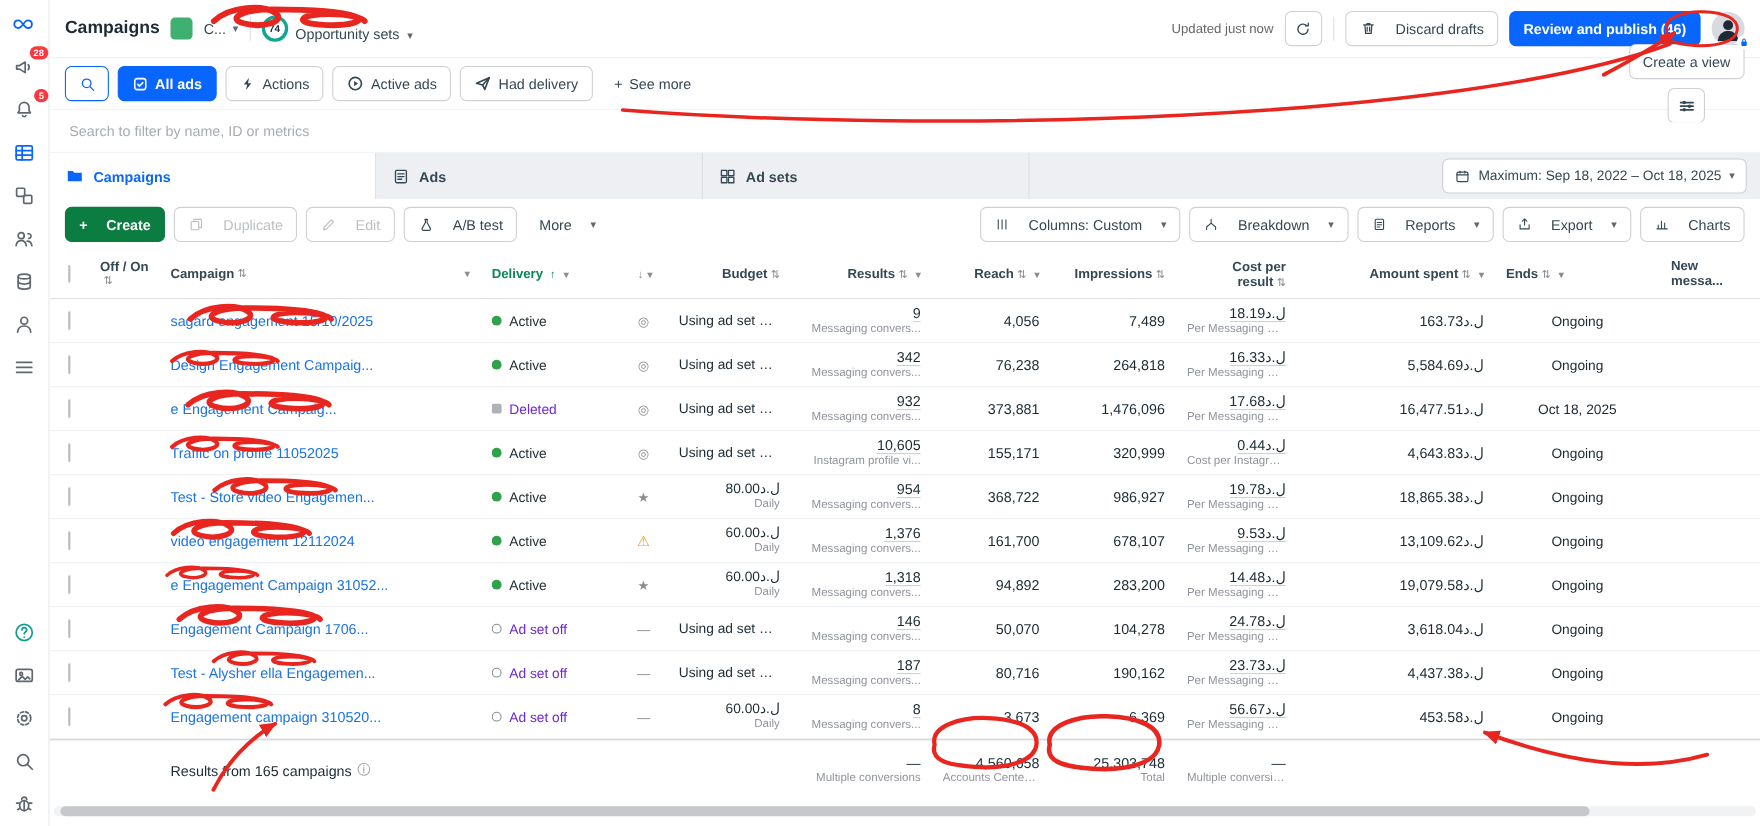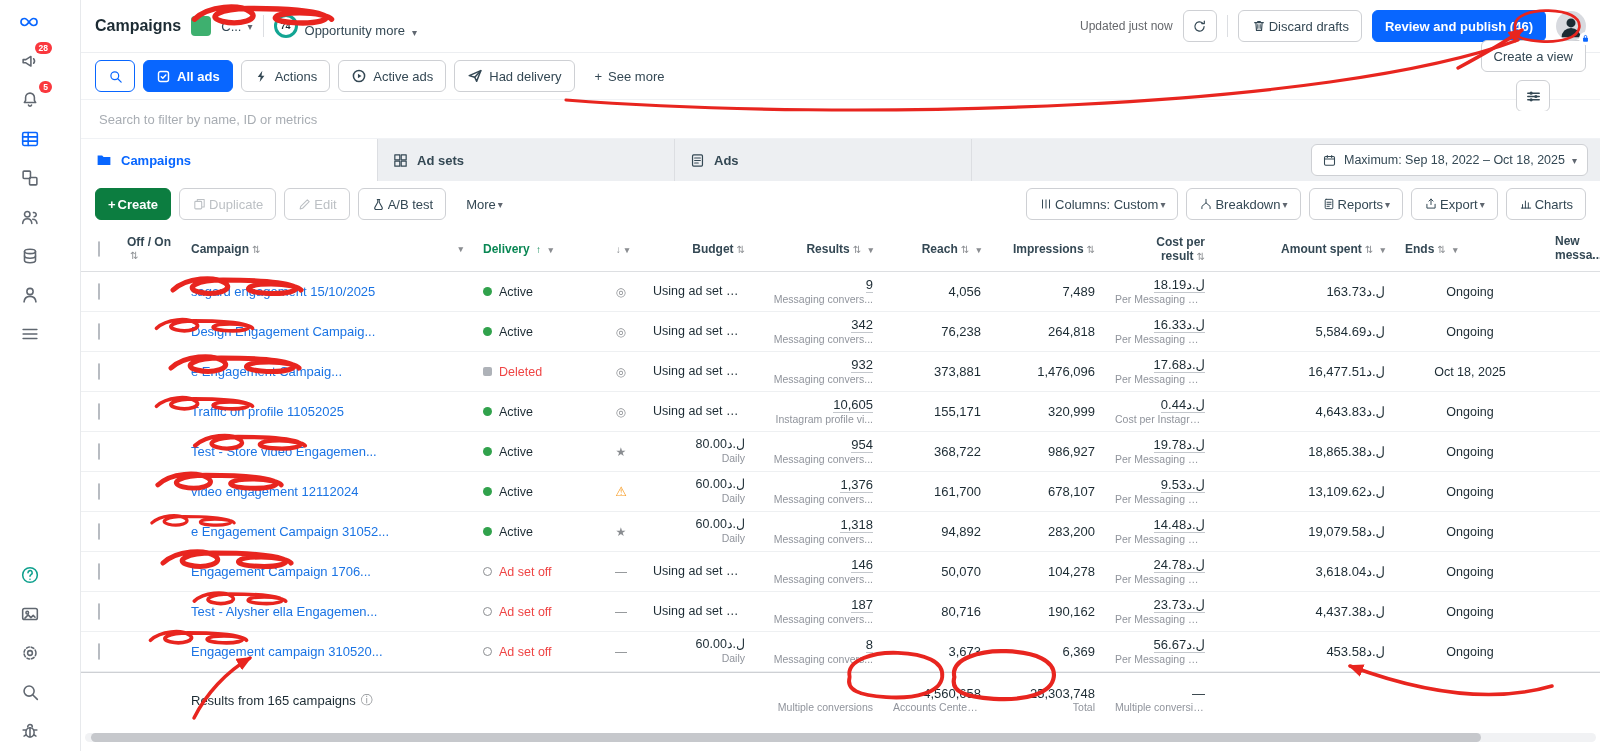--- a/index.html
+++ b/index.html
@@ -1,39 +1,39 @@
 <!DOCTYPE html>
 <html><head>
 <meta charset="utf-8">
 <style>
   html,body{margin:0;padding:0;background:#fff;font-family:"Liberation Sans",sans-serif;color:#1c2b33;}
   .app{position:relative;width:1600px;height:751px;overflow:hidden;display:flex;background:#fff;}
   
-  .rail{width:44px;flex:0 0 44px;border-right:1px solid #e7e9ec;display:flex;flex-direction:column;align-items:flex-start;padding:10px 18px 8px;gap:15px;background:#fff;z-index:2;}
+  .rail{width:44px;flex:0 0 44px;border-right:1px solid #e7e9ec;display:flex;flex-direction:column;align-items:center;padding:10px 0 8px;gap:15px;background:#fff;z-index:2;}
   .ricon{position:relative;width:24px;height:24px;display:flex;align-items:center;justify-content:center;color:#606770;cursor:pointer;}
   .ricon.blue{color:#0866ff;}
   .ricon.teal{color:#0ea08d;}
   .rbadge{position:absolute;top:-7px;right:-10px;background:#fa383e;color:#fff;font-size:8.5px;font-weight:700;border-radius:8px;padding:1px 4px;line-height:1.2;}
   .rail .spacer{margin-top:auto;}
   svg.ic{display:block;}
   svg.ic *{stroke:currentColor;fill:none;stroke-width:1.7;stroke-linecap:round;stroke-linejoin:round;}
   svg.ic .f{fill:currentColor;stroke:none;}
   
   .main{flex:1;min-width:0;display:flex;flex-direction:column;}
   
   .topbar{height:52px;flex:0 0 52px;display:flex;align-items:center;gap:10px;padding:0 14px;border-bottom:1px solid #eceef1;}
   .pagetitle{font-size:16px;font-weight:700;}
   .acct-img{width:20px;height:20px;border-radius:4px;background:#3eb06f;}
   .acct-dd{display:flex;align-items:center;gap:6px;font-size:13px;color:#344854;max-width:170px;cursor:pointer;}
   .vdiv{width:1px;height:22px;background:#dcdee2;}
   .gauge{width:24px;height:24px;border-radius:50%;border:3px solid #12a593;display:flex;align-items:center;justify-content:center;font-size:9px;font-weight:700;color:#1c2b33;box-sizing:border-box;}
   .opp{display:flex;align-items:flex-end;gap:7px;font-size:13px;color:#344854;cursor:pointer;}
   .top-right{margin-left:auto;display:flex;align-items:center;gap:10px;}
   .updated{font-size:12px;color:#65676b;}
-  .btn{height:32px;padding:0 12px;border:1px solid #ced0d4;border-radius:6px;background:#fff;font-size:13px;color:#344854;display:inline-flex;align-items:center;gap:2px;font-family:inherit;cursor:pointer;white-space:nowrap;}
+  .btn{height:32px;padding:0 12px;border:1px solid #ced0d4;border-radius:6px;background:#fff;font-size:13px;color:#344854;display:inline-flex;align-items:center;gap:17px;font-family:inherit;cursor:pointer;white-space:nowrap;}
   .btn.icon-only{width:34px;padding:0;justify-content:center;}
   .btn.primary{background:#0866ff;border-color:#0866ff;color:#fff;font-weight:600;}
   .btn.green{background:#0c7d40;border-color:#0c7d40;color:#fff;font-weight:600;}
   .btn.disabled{color:#bcc0c4;}
   .btn.plain{border:none;background:transparent;}
   .avatar{position:relative;width:30px;height:30px;border-radius:50%;background:#d8dadf;overflow:visible;cursor:pointer;flex:0 0 30px;}
   .avatar svg{border-radius:50%;}
   .avatar .lock{position:absolute;right:-6px;bottom:-4px;color:#0866ff;background:#fff;border-radius:50%;}
   
   .filterbar{height:46px;flex:0 0 46px;display:flex;align-items:center;gap:8px;padding:0 14px;border-bottom:1px solid #f0f2f5;}
@@ -72,21 +72,21 @@
   .toggle{width:30px;height:17px;border-radius:9px;background:#0866ff;position:relative;cursor:pointer;margin-left:6px;}
   .toggle::after{content:"";position:absolute;width:13px;height:13px;background:#fff;border-radius:50%;top:2px;right:2px;}
   .toggle.off{background:#ccd0d5;}
   .toggle.off::after{right:auto;left:2px;}
   .camp-link{color:#1b74e4;white-space:nowrap;overflow:hidden;text-overflow:ellipsis;display:block;cursor:pointer;}
   .dlv{display:flex;align-items:center;gap:7px;white-space:nowrap;overflow:hidden;font-size:12.5px;}
   .dot{width:9px;height:9px;flex:0 0 9px;}
   .st-active .dot{background:#31a24c;border-radius:50%;}
   .st-deleted .dot{background:#aeb2b8;border-radius:2px;}
   .st-off .dot{border:1.5px solid #8a8d91;border-radius:50%;background:#fff;box-sizing:border-box;}
-  .st-deleted .dlv,.st-off .dlv{color:#ef4444;}
+  .st-deleted .dlv,.st-off .dlv{color:#6d28d9;}
   .flag{font-size:12px;color:#8a8d91;text-align:center;display:block;}
   .flag.warn{color:#f7981c;font-size:13px;}
   .m{line-height:1.2;white-space:nowrap;overflow:hidden;text-overflow:ellipsis;}
   .s{font-size:10.5px;color:#90949c;line-height:1.25;white-space:nowrap;overflow:hidden;text-overflow:ellipsis;}
   .lnk{border-bottom:1px solid #c3c7cc;cursor:pointer;}
   .budget-txt{font-size:12.5px;}
   .ends-txt{font-size:12.5px;}
   
   .tfoot{height:54px;flex:0 0 54px;border-top:1px solid #ced0d4;font-size:13px;}
   .tfoot .s{font-size:10.5px;}
@@ -199,21 +199,21 @@
     <div class="topbar">
       <div class="pagetitle">Campaigns</div>
       <div class="acct-img"></div>
       <div class="acct-dd">
         <span>C...</span>
         <span class="caret">▾</span>
       </div>
       <div class="vdiv"></div>
       <div class="opp">
         <span class="gauge">74</span>
-        <span>Opportunity more</span>
+        <span>Opportunity sets</span>
         <span class="caret">▾</span>
       </div>
       <div class="top-right">
         <span class="updated">Updated just now</span>
         <button class="btn icon-only">
           <svg class="ic" width="17" height="17" viewBox="0 0 24 24">
               <path d="M18.5 12a6.5 6.5 0 1 1-1.9-4.6"></path>
               <path d="M18.8 4.3v3.6h-3.6"></path>
             </svg>
         </button>
@@ -301,33 +301,33 @@
 
     <div class="leveltabs">
       <div class="ltab selected">
         <svg class="ic" width="18" height="18" viewBox="0 0 24 24" style="color:#0866ff">
             <path class="f" d="M3.5 6h6l2 2h9v10.5h-17z"></path>
           </svg>
         <span>Campaigns</span>
       </div>
       <div class="ltab">
         <svg class="ic" width="17" height="17" viewBox="0 0 24 24">
+            <rect x="5" y="4" width="14" height="16" rx="1.5"></rect>
+            <path d="M8 8.5h8M8 12h8M8 15.5h5"></path>
+          </svg>
+        <span>Ads</span>
+      </div>
+      <div class="ltab">
+        <svg class="ic" width="17" height="17" viewBox="0 0 24 24">
             <rect x="4" y="4" width="7" height="7"></rect>
             <rect x="13" y="4" width="7" height="7"></rect>
             <rect x="4" y="13" width="7" height="7"></rect>
             <rect x="13" y="13" width="7" height="7"></rect>
           </svg>
         <span>Ad sets</span>
-      </div>
-      <div class="ltab">
-        <svg class="ic" width="17" height="17" viewBox="0 0 24 24">
-            <rect x="5" y="4" width="14" height="16" rx="1.5"></rect>
-            <path d="M8 8.5h8M8 12h8M8 15.5h5"></path>
-          </svg>
-        <span>Ads</span>
       </div>
       <div class="lt-right">
         <div class="datebtn">
           <svg class="ic" width="15" height="15" viewBox="0 0 24 24">
               <rect x="4" y="5.5" width="16" height="14" rx="2"></rect>
               <path d="M4 9.5h16M8.5 4v3M15.5 4v3"></path>
             </svg>
           <span>Maximum: Sep 18, 2022 – Oct 18, 2025</span>
           <span class="caret">▾</span>
         </div>

